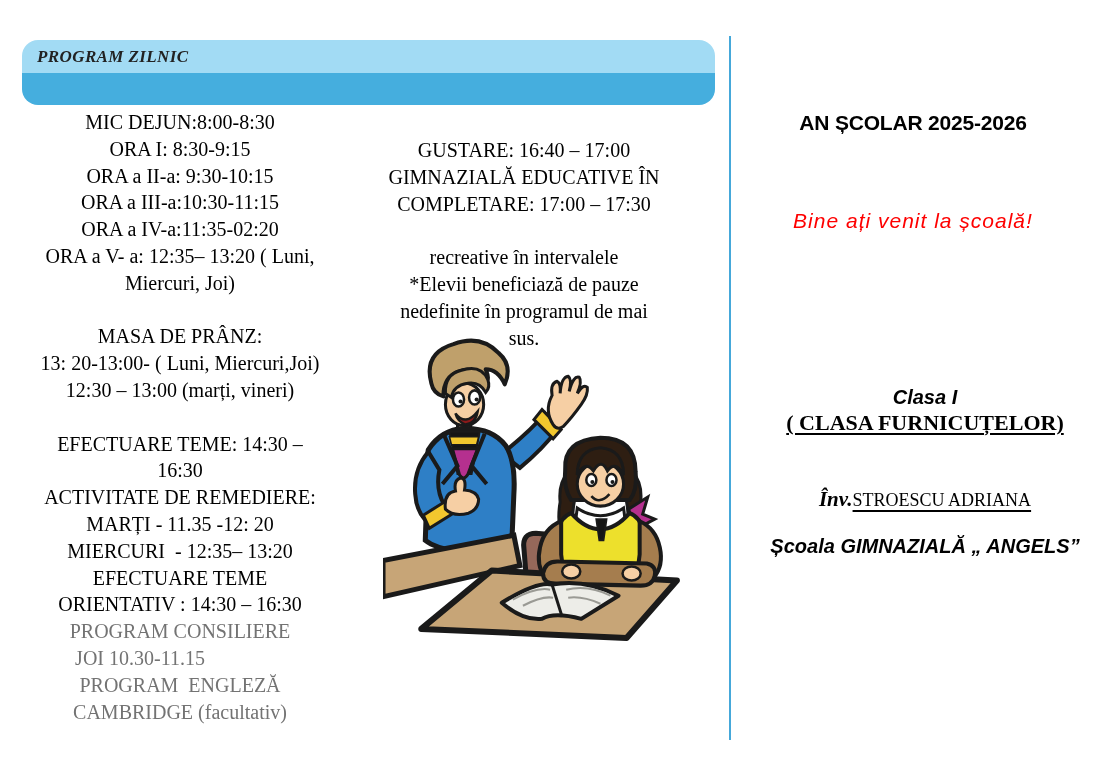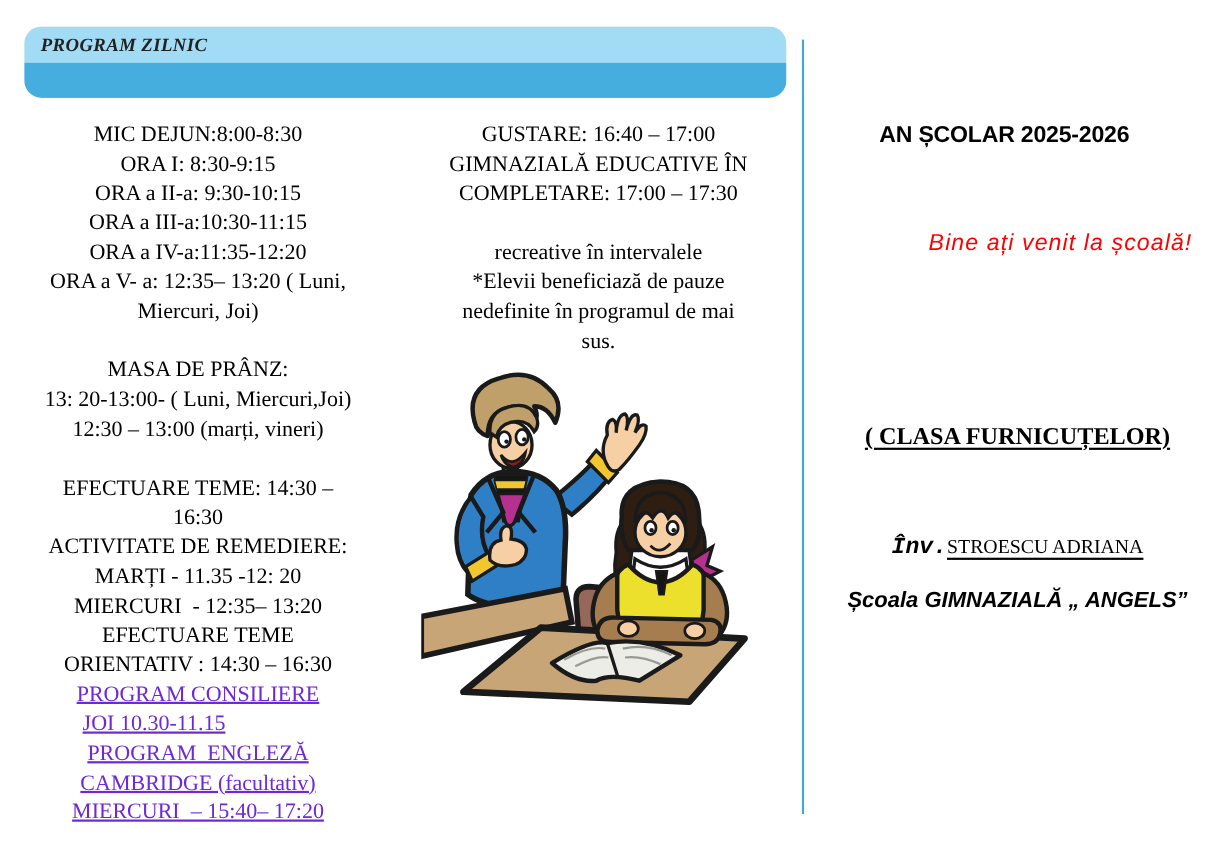--- a/index.html
+++ b/index.html
@@ -6,21 +6,21 @@
     margin: 0; padding: 0;
     width: 1098px; height: 776px;
     background: #ffffff;
     overflow: hidden;
     font-family: "Liberation Serif", serif;
   }
   .page { position: relative; width: 1098px; height: 776px; background: #fff; }
 
   
   .banner {
-    position: absolute; left: 22px; top: 24px;
+    position: absolute; left: 22px; top: 40px;
     width: 693px; height: 65px;
     border-radius: 16px; overflow: hidden;
   }
   .banner-top {
     height: 33px; background: #A2DBF4;
     display: flex; align-items: center;
   }
   .banner-title {
     font-family: "Liberation Serif", serif;
     font-style: italic; font-weight: bold;
@@ -30,24 +30,24 @@
   .banner-bottom { height: 32px; background: #45AEDE; }
 
   
   .sched-col {
     position: absolute; top: 109px;
     text-align: center;
     font-size: 20px; line-height: 26.8px;
     color: #000;
   }
   .sched-col .line { white-space: pre; }
-  .sched-col .line.red { color: #6d28d9; text-decoration: underline; }
+  .sched-col .line.red { color: #737373; }
   .sched-col .line.indent { transform: translateX(-40px); }
   .left-col  { left: 6px;   width: 348px; }
-  .mid-col   { left: 372px; width: 344px; }
+  .mid-col   { left: 352px; width: 344px; margin-top: 28px; }
 
   
   .clipart-box { position: absolute; left: 383px; top: 331px; width: 307px; height: 312px; }
 
   
   .divider {
     position: absolute; left: 729px; top: 36px;
     width: 2px; height: 704px; background: #45A8DA;
   }
 
@@ -56,42 +56,41 @@
   .rp-year {
     left: 742px; top: 111px; width: 342px;
     font-family: "Liberation Sans", sans-serif;
     font-size: 21px; font-weight: 600; letter-spacing: -0.2px;
   }
   .rp-welcome {
     left: 742px; top: 209px; width: 342px;
     font-family: "Liberation Sans", sans-serif;
     font-style: italic; font-size: 21px; color: #FE0000;
     letter-spacing: 1px;
-    text-align: right;
   }
   .rp-class {
     left: 755px; top: 384px; width: 340px;
     line-height: 26px;
   }
   .rp-class-name {
     font-family: "Liberation Sans", sans-serif;
     font-style: italic; font-weight: bold; font-size: 20px;
   }
   .rp-class-nick {
     font-family: "Liberation Serif", serif;
     font-weight: bold; font-size: 22px;
     text-decoration: underline;
     text-decoration-thickness: 2px;
     text-underline-offset: 3px;
   }
   .rp-teacher {
     left: 755px; top: 487px; width: 340px;
   }
   .rp-teacher-label {
-    font-family: Liberation Mono, monospace;
+    font-family: Liberation Serif, serif;
     font-style: italic; font-weight: bold; font-size: 21px;
   }
   .rp-teacher-name {
     font-family: Liberation Serif, serif;
     font-size: 18px;
     text-decoration: underline;
     text-decoration-thickness: 2px;
     text-underline-offset: 4px;
   }
   .rp-school {
@@ -110,40 +109,39 @@
       <span class="banner-title">PROGRAM ZILNIC</span>
     </div>
     <div class="banner-bottom"></div>
   </div>
 
   <div class="sched-col left-col">
       <div class="line">MIC DEJUN:8:00-8:30</div>
       <div class="line">ORA I: 8:30-9:15</div>
       <div class="line">ORA a II-a: 9:30-10:15</div>
       <div class="line">ORA a III-a:10:30-11:15</div>
-      <div class="line">ORA a IV-a:11:35-12:20</div>
+      <div class="line">ORA a IV-a:11:35-02:20</div>
       <div class="line">ORA a V- a: 12:35– 13:20 ( Luni,</div>
       <div class="line">Miercuri, Joi)</div>
       <div class="line">&nbsp;</div>
       <div class="line">MASA DE PRÂNZ:</div>
       <div class="line">13: 20-13:00- ( Luni, Miercuri,Joi)</div>
       <div class="line">12:30 – 13:00 (marți, vineri)</div>
       <div class="line">&nbsp;</div>
       <div class="line">EFECTUARE TEME: 14:30 –</div>
       <div class="line">16:30</div>
       <div class="line">ACTIVITATE DE REMEDIERE:</div>
       <div class="line">MARȚI - 11.35 -12: 20</div>
       <div class="line">MIERCURI  - 12:35– 13:20</div>
       <div class="line">EFECTUARE TEME</div>
       <div class="line">ORIENTATIV : 14:30 – 16:30</div>
       <div class="line red">PROGRAM CONSILIERE</div>
       <div class="line red indent">JOI 10.30-11.15</div>
       <div class="line red">PROGRAM  ENGLEZĂ</div>
       <div class="line red">CAMBRIDGE (facultativ)</div>
-      <div class="line red">MIERCURI  – 15:40– 17:20</div>
     </div>
 
   <div class="sched-col mid-col">
       <div class="line">GUSTARE: 16:40 – 17:00</div>
       <div class="line">GIMNAZIALĂ EDUCATIVE ÎN</div>
       <div class="line">COMPLETARE: 17:00 – 17:30</div>
       <div class="line">&nbsp;</div>
       <div class="line">recreative în intervalele</div>
       <div class="line">*Elevii beneficiază de pauze</div>
       <div class="line">nedefinite în programul de mai</div>
@@ -230,20 +228,21 @@
     </svg>
   </div>
 
   <div class="divider"></div>
 
   <div class="rp rp-year">AN ȘCOLAR 2025-2026</div>
 
   <div class="rp rp-welcome">Bine ați venit la școală!</div>
 
   <div class="rp rp-class">
+    <div class="rp-class-name">Clasa I</div>
     <div class="rp-class-nick">( CLASA FURNICUȚELOR)</div>
   </div>
 
   <div class="rp rp-teacher">
     <span class="rp-teacher-label">Înv.</span><span class="rp-teacher-name">STROESCU ADRIANA</span>
   </div>
 
   <div class="rp rp-school">Școala GIMNAZIALĂ „ ANGELS”</div>
 
 </div>

